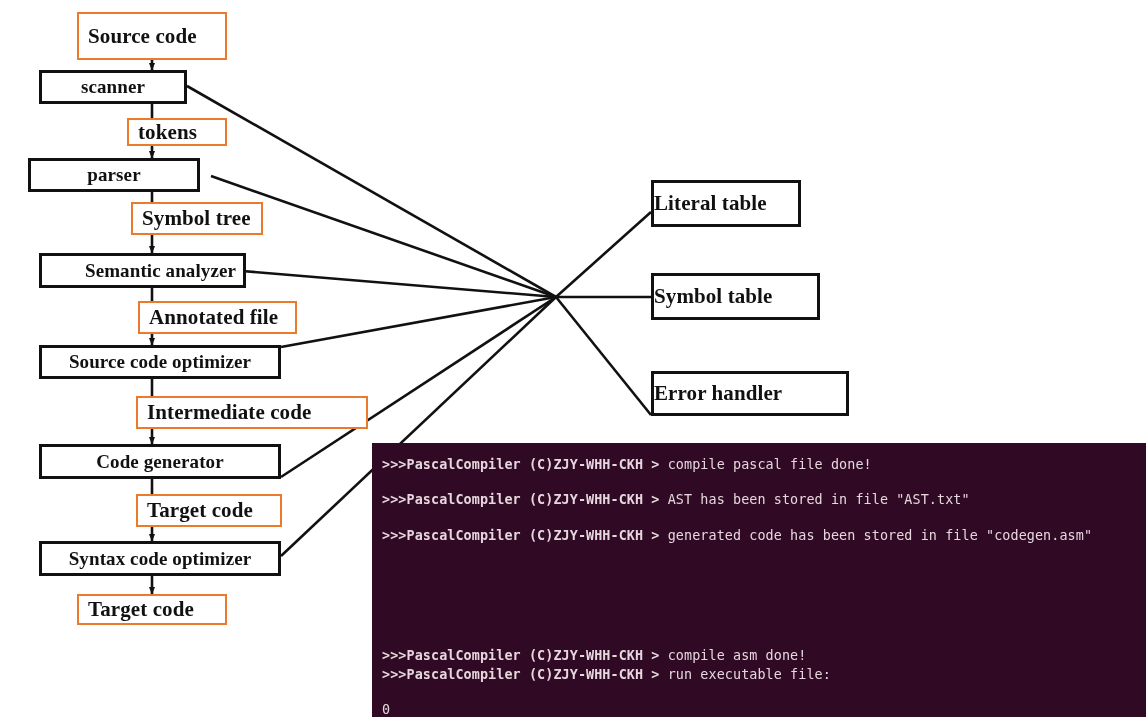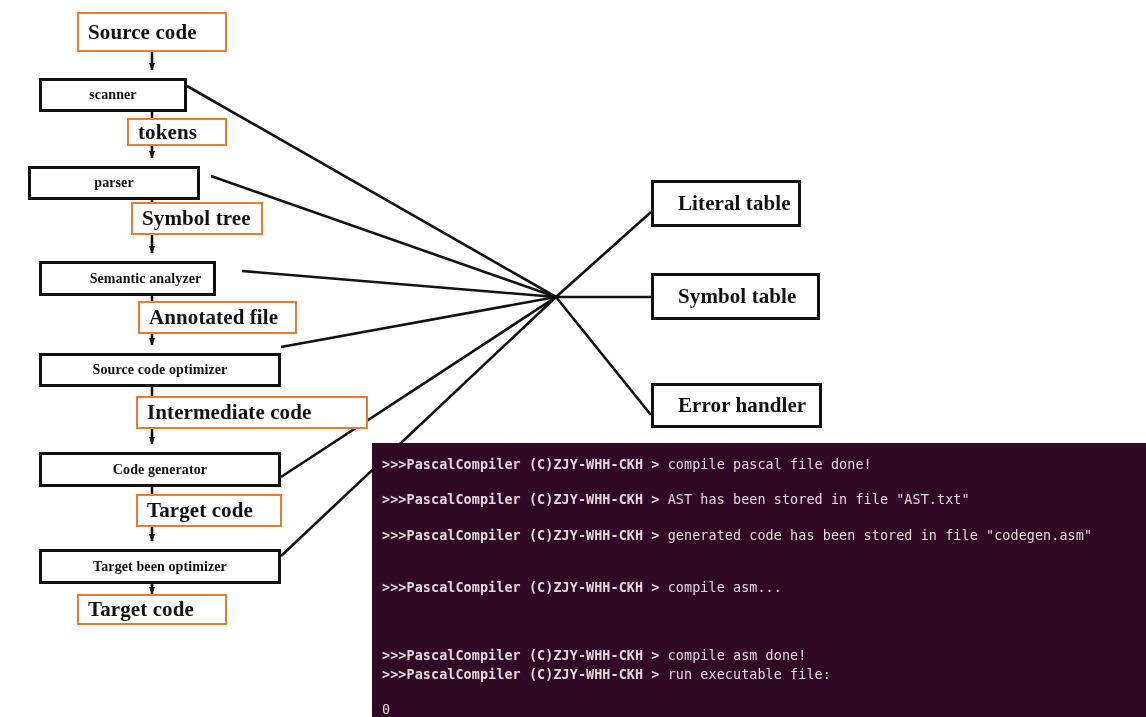--- a/index.html
+++ b/index.html
@@ -35,29 +35,28 @@
     background: #ffffff;
     font-family: "Liberation Serif", serif;
     font-weight: bold;
     color: #111111;
     white-space: nowrap;
     letter-spacing: 0.1px;
   }
 
   .node.stage {
     border: 3px solid #111111;
-    font-size: 14px;
-    margin-top: 8px;
+    font-size: 19px;
   }
 
   .node.table {
     border: 3px solid #111111;
     font-size: 21px;
     justify-content: flex-start;
-    padding-left: 24px;
+    padding-left: 0;
   }
 
   .node.artifact {
     border: 2px solid #EB7B2A;
     font-size: 21px;
     justify-content: flex-start;
     padding-left: 9px;
   }
 
   
@@ -109,43 +108,42 @@
     <g id="table-edge-group" stroke="#111111" stroke-width="2.6" fill="none">
         <line x1="556" y1="297" x2="651" y2="212"></line>
         <line x1="556" y1="297" x2="651" y2="297"></line>
         <line x1="556" y1="297" x2="651" y2="415"></line>
       </g>
   </svg>
 
   <div id="stage-layer">
       <div class="node stage" style="left: 39px; top: 70px; width: 148px; height: 34px;">scanner</div>
       <div class="node stage" style="left: 28px; top: 158px; width: 172px; height: 34px;">parser</div>
-      <div class="node stage" style="left: 39px; top: 253px; width: 177px; height: 35px; padding-left: 36px;">Semantic analyzer</div>
+      <div class="node stage" style="left: 39px; top: 253px; width: 207px; height: 35px; padding-left: 36px;">Semantic analyzer</div>
       <div class="node stage" style="left: 39px; top: 345px; width: 242px; height: 34px;">Source code optimizer</div>
       <div class="node stage" style="left: 39px; top: 444px; width: 242px; height: 35px;">Code generator</div>
-      <div class="node stage" style="left: 39px; top: 541px; width: 242px; height: 35px;">Target been optimizer</div>
+      <div class="node stage" style="left: 39px; top: 541px; width: 242px; height: 35px;">Syntax code optimizer</div>
     </div>
   <div id="artifact-layer">
-      <div class="node artifact" style="left: 77px; top: 12px; width: 150px; height: 40px;">Source code</div>
+      <div class="node artifact" style="left: 77px; top: 12px; width: 150px; height: 48px;">Source code</div>
       <div class="node artifact" style="left: 127px; top: 118px; width: 100px; height: 28px;">tokens</div>
       <div class="node artifact" style="left: 131px; top: 202px; width: 132px; height: 33px;">Symbol tree</div>
       <div class="node artifact" style="left: 138px; top: 301px; width: 159px; height: 33px;">Annotated file</div>
       <div class="node artifact" style="left: 136px; top: 396px; width: 232px; height: 33px;">Intermediate code</div>
       <div class="node artifact" style="left: 136px; top: 494px; width: 146px; height: 33px;">Target code</div>
       <div class="node artifact" style="left: 77px; top: 594px; width: 150px; height: 31px;">Target code</div>
     </div>
   <div id="table-layer">
       <div class="node table" style="left: 651px; top: 180px; width: 150px; height: 47px;">Literal table</div>
       <div class="node table" style="left: 651px; top: 273px; width: 169px; height: 47px;">Symbol table</div>
-      <div class="node table" style="left: 651px; top: 383px; width: 171px; height: 45px;">Error handler</div>
+      <div class="node table" style="left: 651px; top: 371px; width: 198px; height: 45px;">Error handler</div>
     </div>
 
   <div id="terminal" style="left: 372px; top: 443px; width: 774px; height: 274px; background: rgb(48, 10, 36);">
       <div class="term-line" style="top: 14px;"><span class="prompt">&gt;&gt;&gt;PascalCompiler (C)ZJY-WHH-CKH &gt; </span><span>compile pascal file done!</span></div>
       <div class="term-line" style="top: 49px;"><span class="prompt">&gt;&gt;&gt;PascalCompiler (C)ZJY-WHH-CKH &gt; </span><span>AST has been stored in file "AST.txt"</span></div>
       <div class="term-line" style="top: 85px;"><span class="prompt">&gt;&gt;&gt;PascalCompiler (C)ZJY-WHH-CKH &gt; </span><span>generated code has been stored in file "codegen.asm"</span></div>
-      <div class="term-line" style="top: 137px;"><span class="prompt">&gt;&gt;&gt;PascalCompiler (C)ZJY-WHH-CKH &gt; </span><span>compile asm...</span></div>
       <div class="term-line" style="top: 189px; margin-top: 16px;"><span class="prompt">&gt;&gt;&gt;PascalCompiler (C)ZJY-WHH-CKH &gt; </span><span>compile asm done!</span></div>
       <div class="term-line" style="top: 224px;"><span class="prompt">&gt;&gt;&gt;PascalCompiler (C)ZJY-WHH-CKH &gt; </span><span>run executable file:</span></div>
       <div class="term-line" style="top: 259px;"><span>0</span></div>
     </div>
 
 </div>
 
 </body></html>

